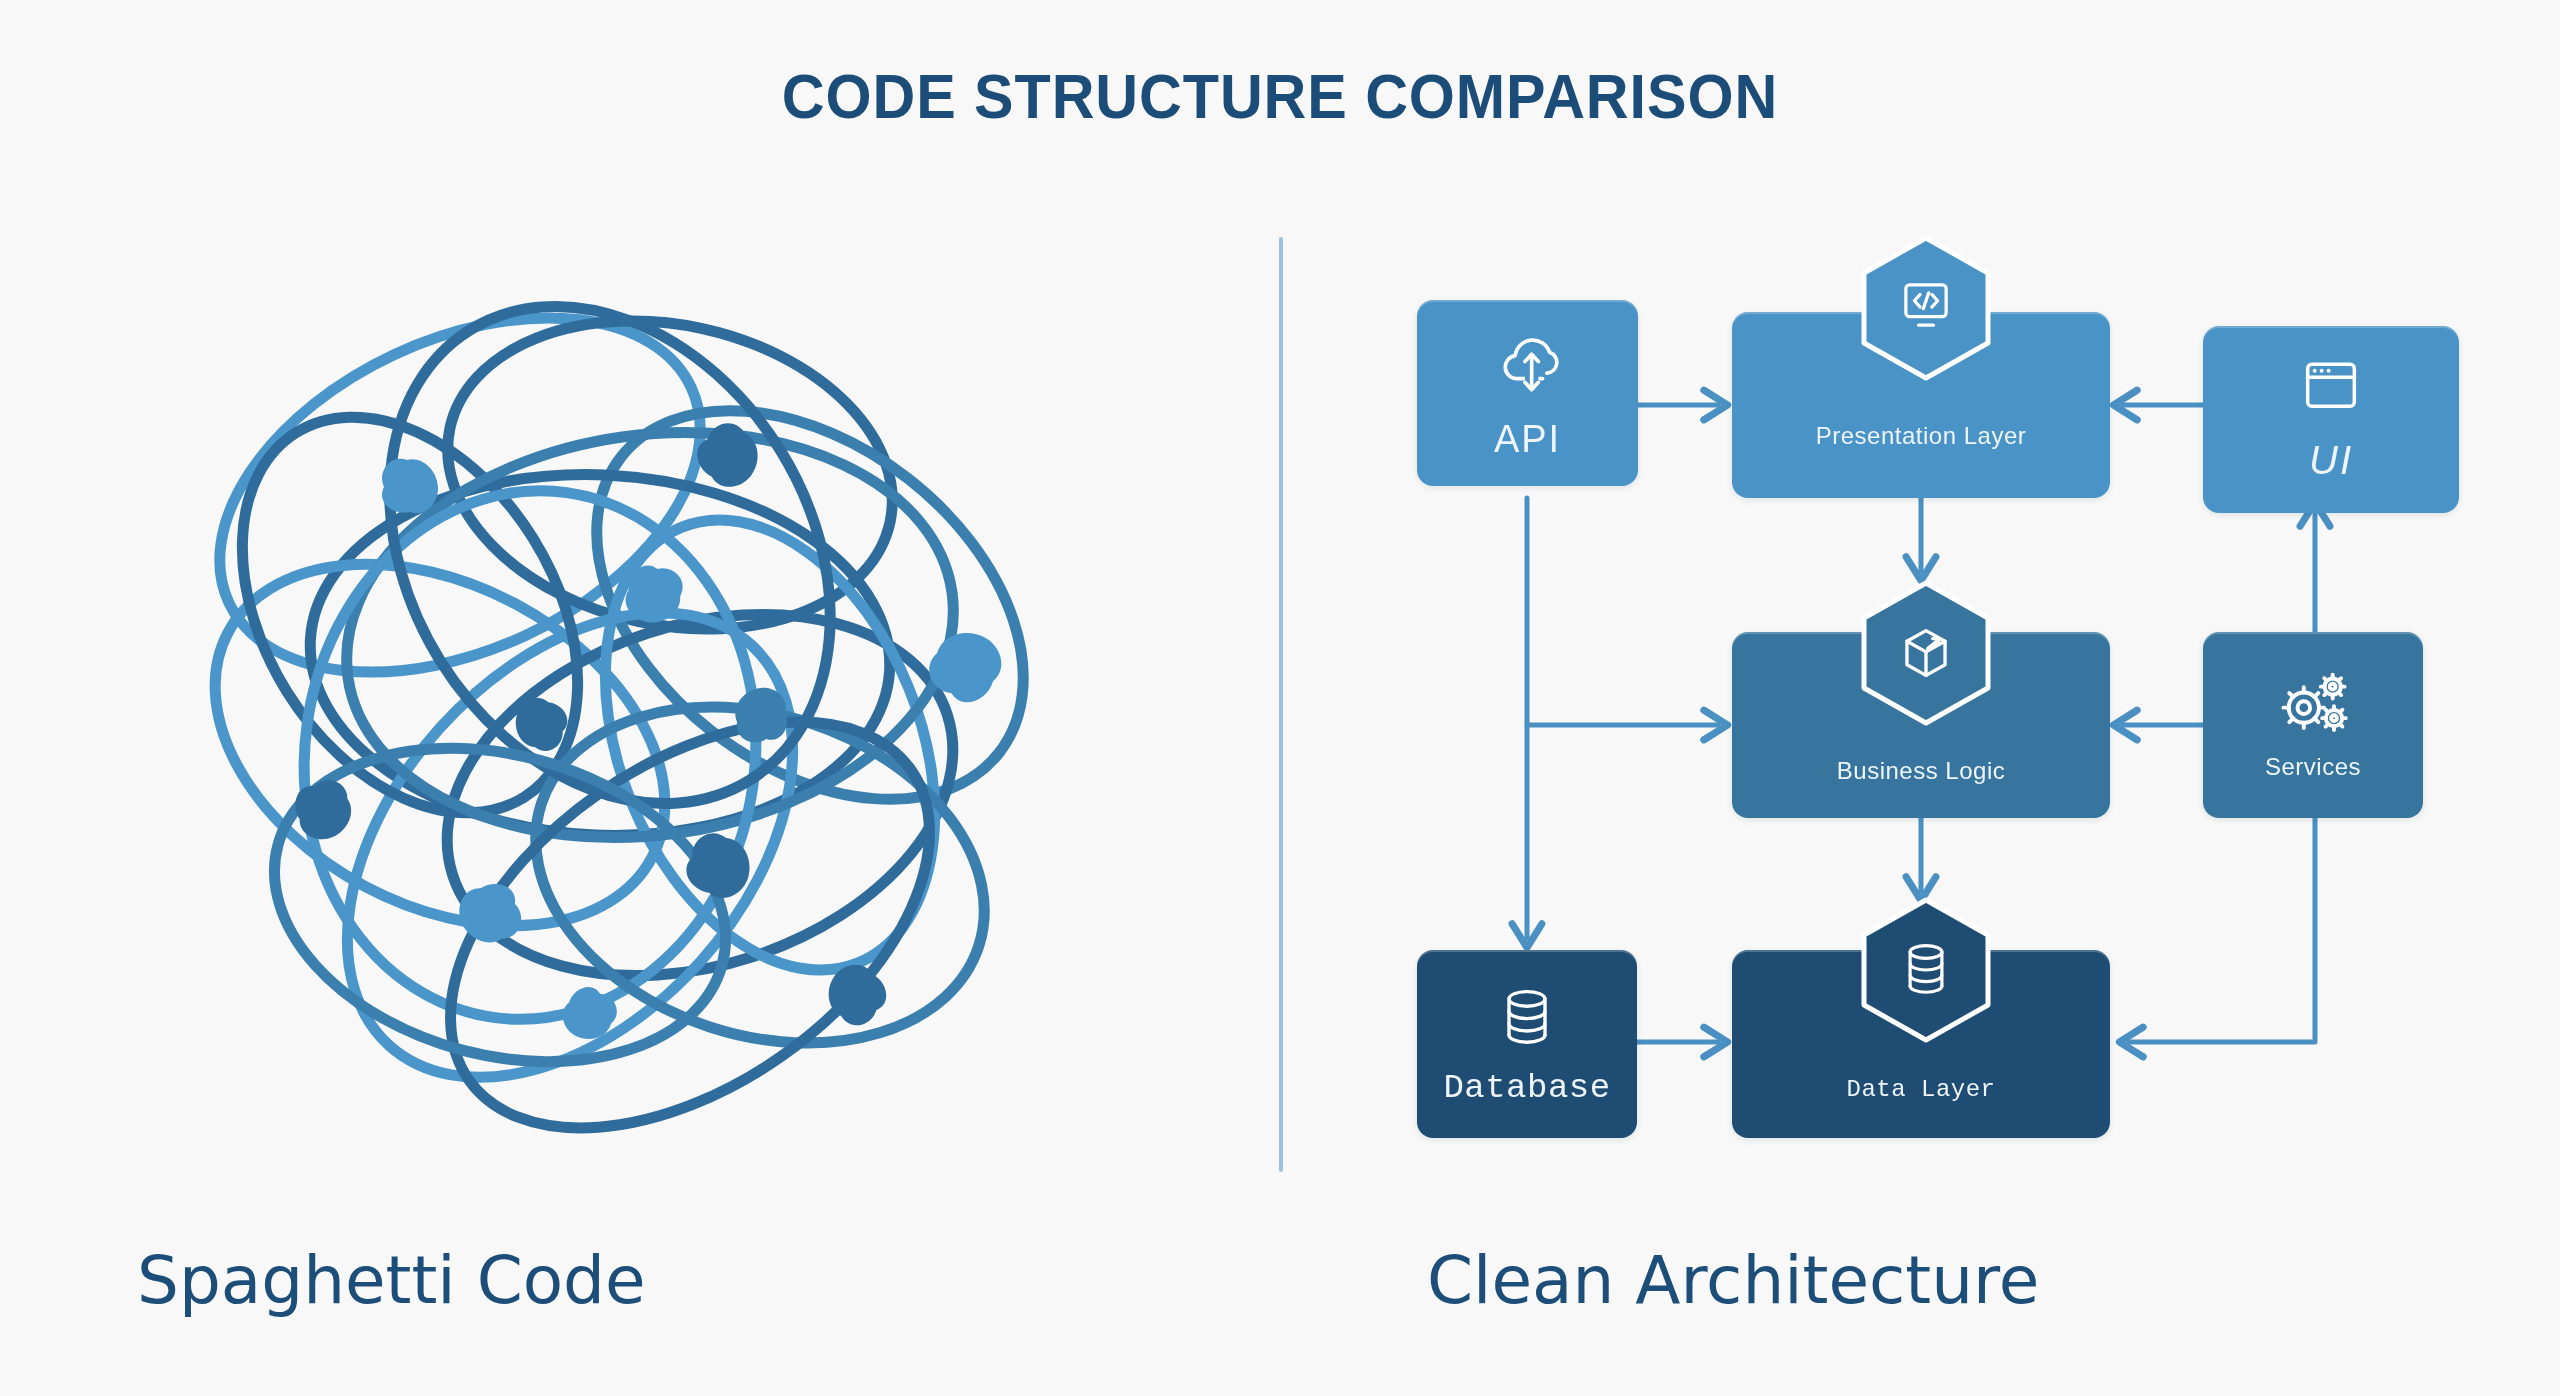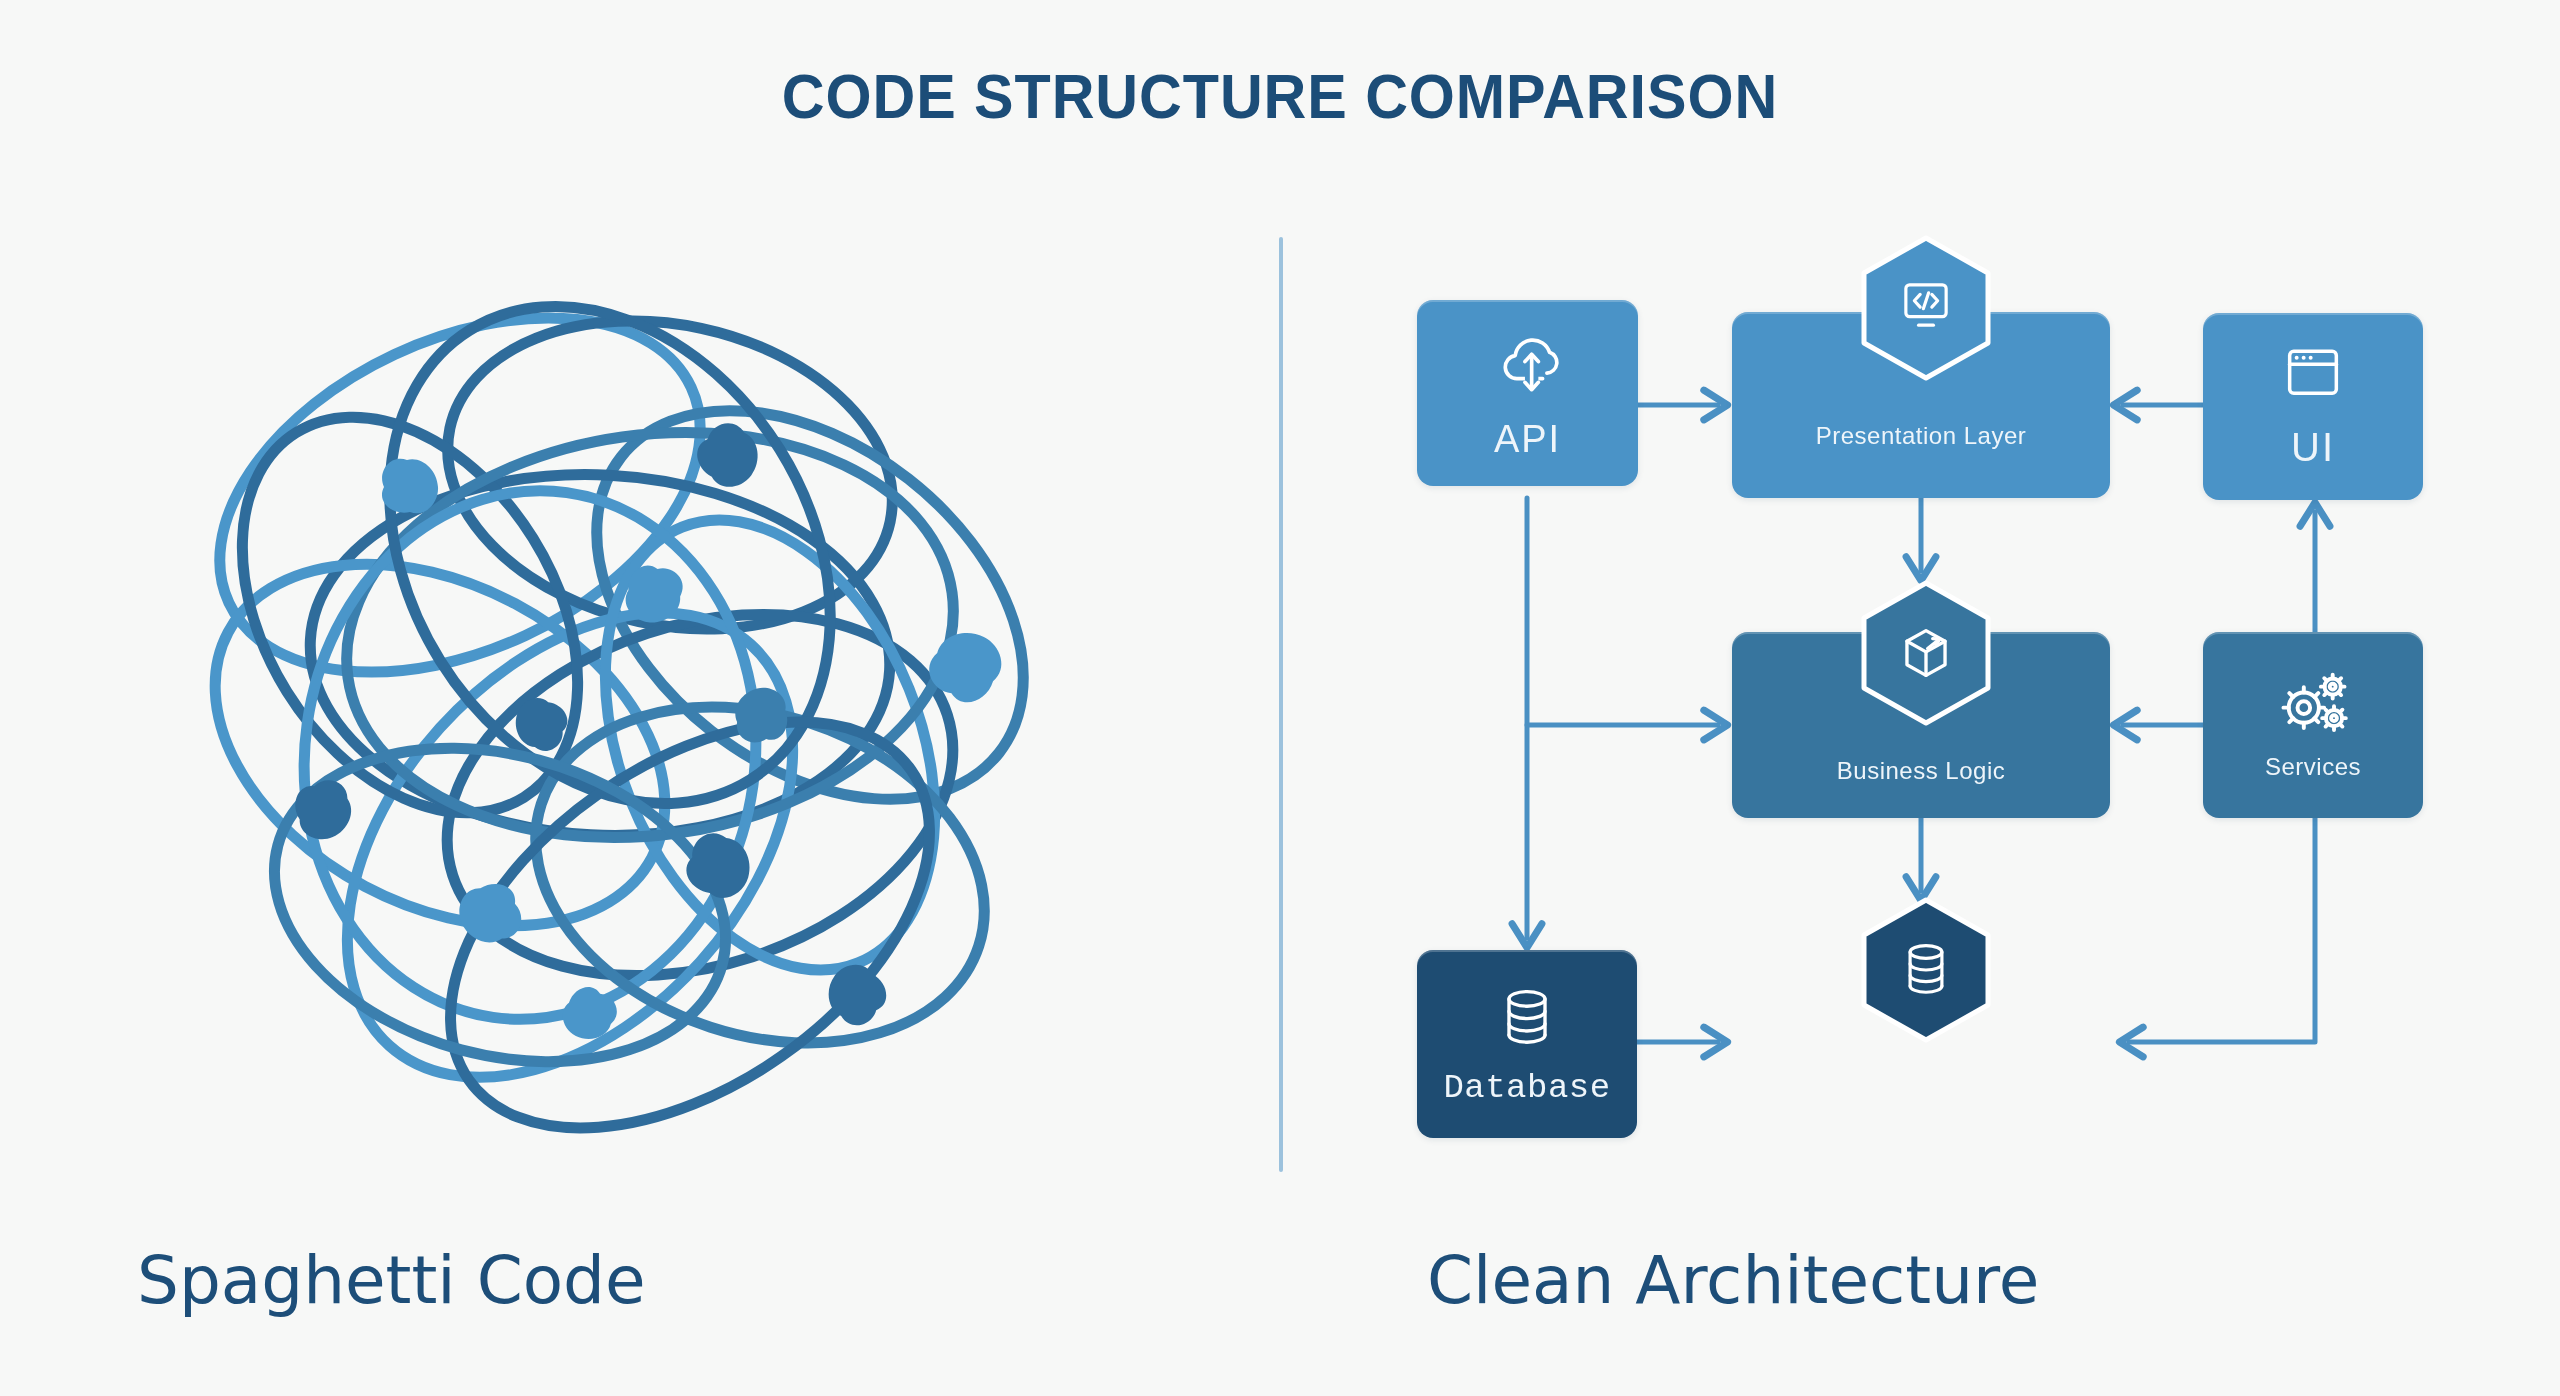--- a/index.html
+++ b/index.html
@@ -42,21 +42,21 @@
     box-shadow:inset 0 2px 0 rgba(255,255,255,.22), 0 2px 6px rgba(20,50,80,.10);
   }
   .tone-light{background:var(--node-light,#4a93c7);}
   .tone-medium{background:var(--node-medium,#37759e);}
   .tone-dark{background:var(--node-dark,#1e4c72);font-family:Liberation Mono, monospace;}
   .node-label{font-size:24px;letter-spacing:.5px;text-align:center;line-height:1.25;}
   .node--api{left:1417px;top:300px;width:221px;height:186px;gap:16px;}
   .node--api .node-label{font-size:38px;letter-spacing:2px;}
   .node--presentation{left:1732px;top:312px;width:378px;height:186px;padding-top:62px;box-sizing:border-box;}
   .node--presentation .node-label{max-width:260px;}
-  .node--ui{left:2203px;top:313px;width:220px;height:187px;}
+  .node--ui{left:2203px;top:326px;width:256px;height:187px;font-style:italic;}
   .node--ui .node-label{font-size:40px;letter-spacing:2px;}
   .node--business{left:1732px;top:632px;width:378px;height:186px;padding-top:92px;box-sizing:border-box;align-items:center;}
   .node--services{left:2203px;top:632px;width:220px;height:186px;}
   .node--database{left:1417px;top:950px;width:220px;height:188px;}
   .node--database .node-label{font-size:34px;}
   .node--datalayer{left:1732px;top:950px;width:378px;height:188px;padding-top:92px;box-sizing:border-box;}
   .icon-svg{display:block;}
   .icon-stroke{stroke:#fff;fill:none;stroke-width:3;stroke-linecap:round;stroke-linejoin:round;}
   .hex-shape{stroke:#fff;stroke-width:5;stroke-linejoin:round;}
 </style>
@@ -187,20 +187,23 @@
         <path d="M16 15 V47"></path>
         <path d="M48 15 V47"></path>
         <path d="M16 47 a16 6.5 0 0 0 32 0"></path>
         <path d="M16 26 a16 6.5 0 0 0 32 0"></path>
         <path d="M16 37 a16 6.5 0 0 0 32 0"></path>
       </g>
     </svg>
     <div class="node-label">Database</div>
   </div>
 
+  <div class="node node--datalayer tone-dark">
+    <div class="node-label">Data Layer</div>
+  </div>
 
   <svg class="hex-svg" style="left:1846px;top:223px;" width="160" height="170" viewBox="-80 -85 160 170">
     <polygon class="hex-shape" points="0,-70 62,-35 62,35 0,70 -62,35 -62,-35" fill="var(--node-light,#4a93c7)"></polygon>
     <g transform="translate(0,-3) scale(1.06) translate(-32,-32)">
       <g class="icon-stroke" stroke-width="3">
         <rect x="13" y="13" width="38" height="30" rx="3.5"></rect>
         <path d="M26.5 22 L21 28 L26.5 34"></path>
         <path d="M37.5 22 L43 28 L37.5 34"></path>
         <path d="M34.5 20.5 L29.5 35.5"></path>
         <path d="M25 51 H39"></path>

